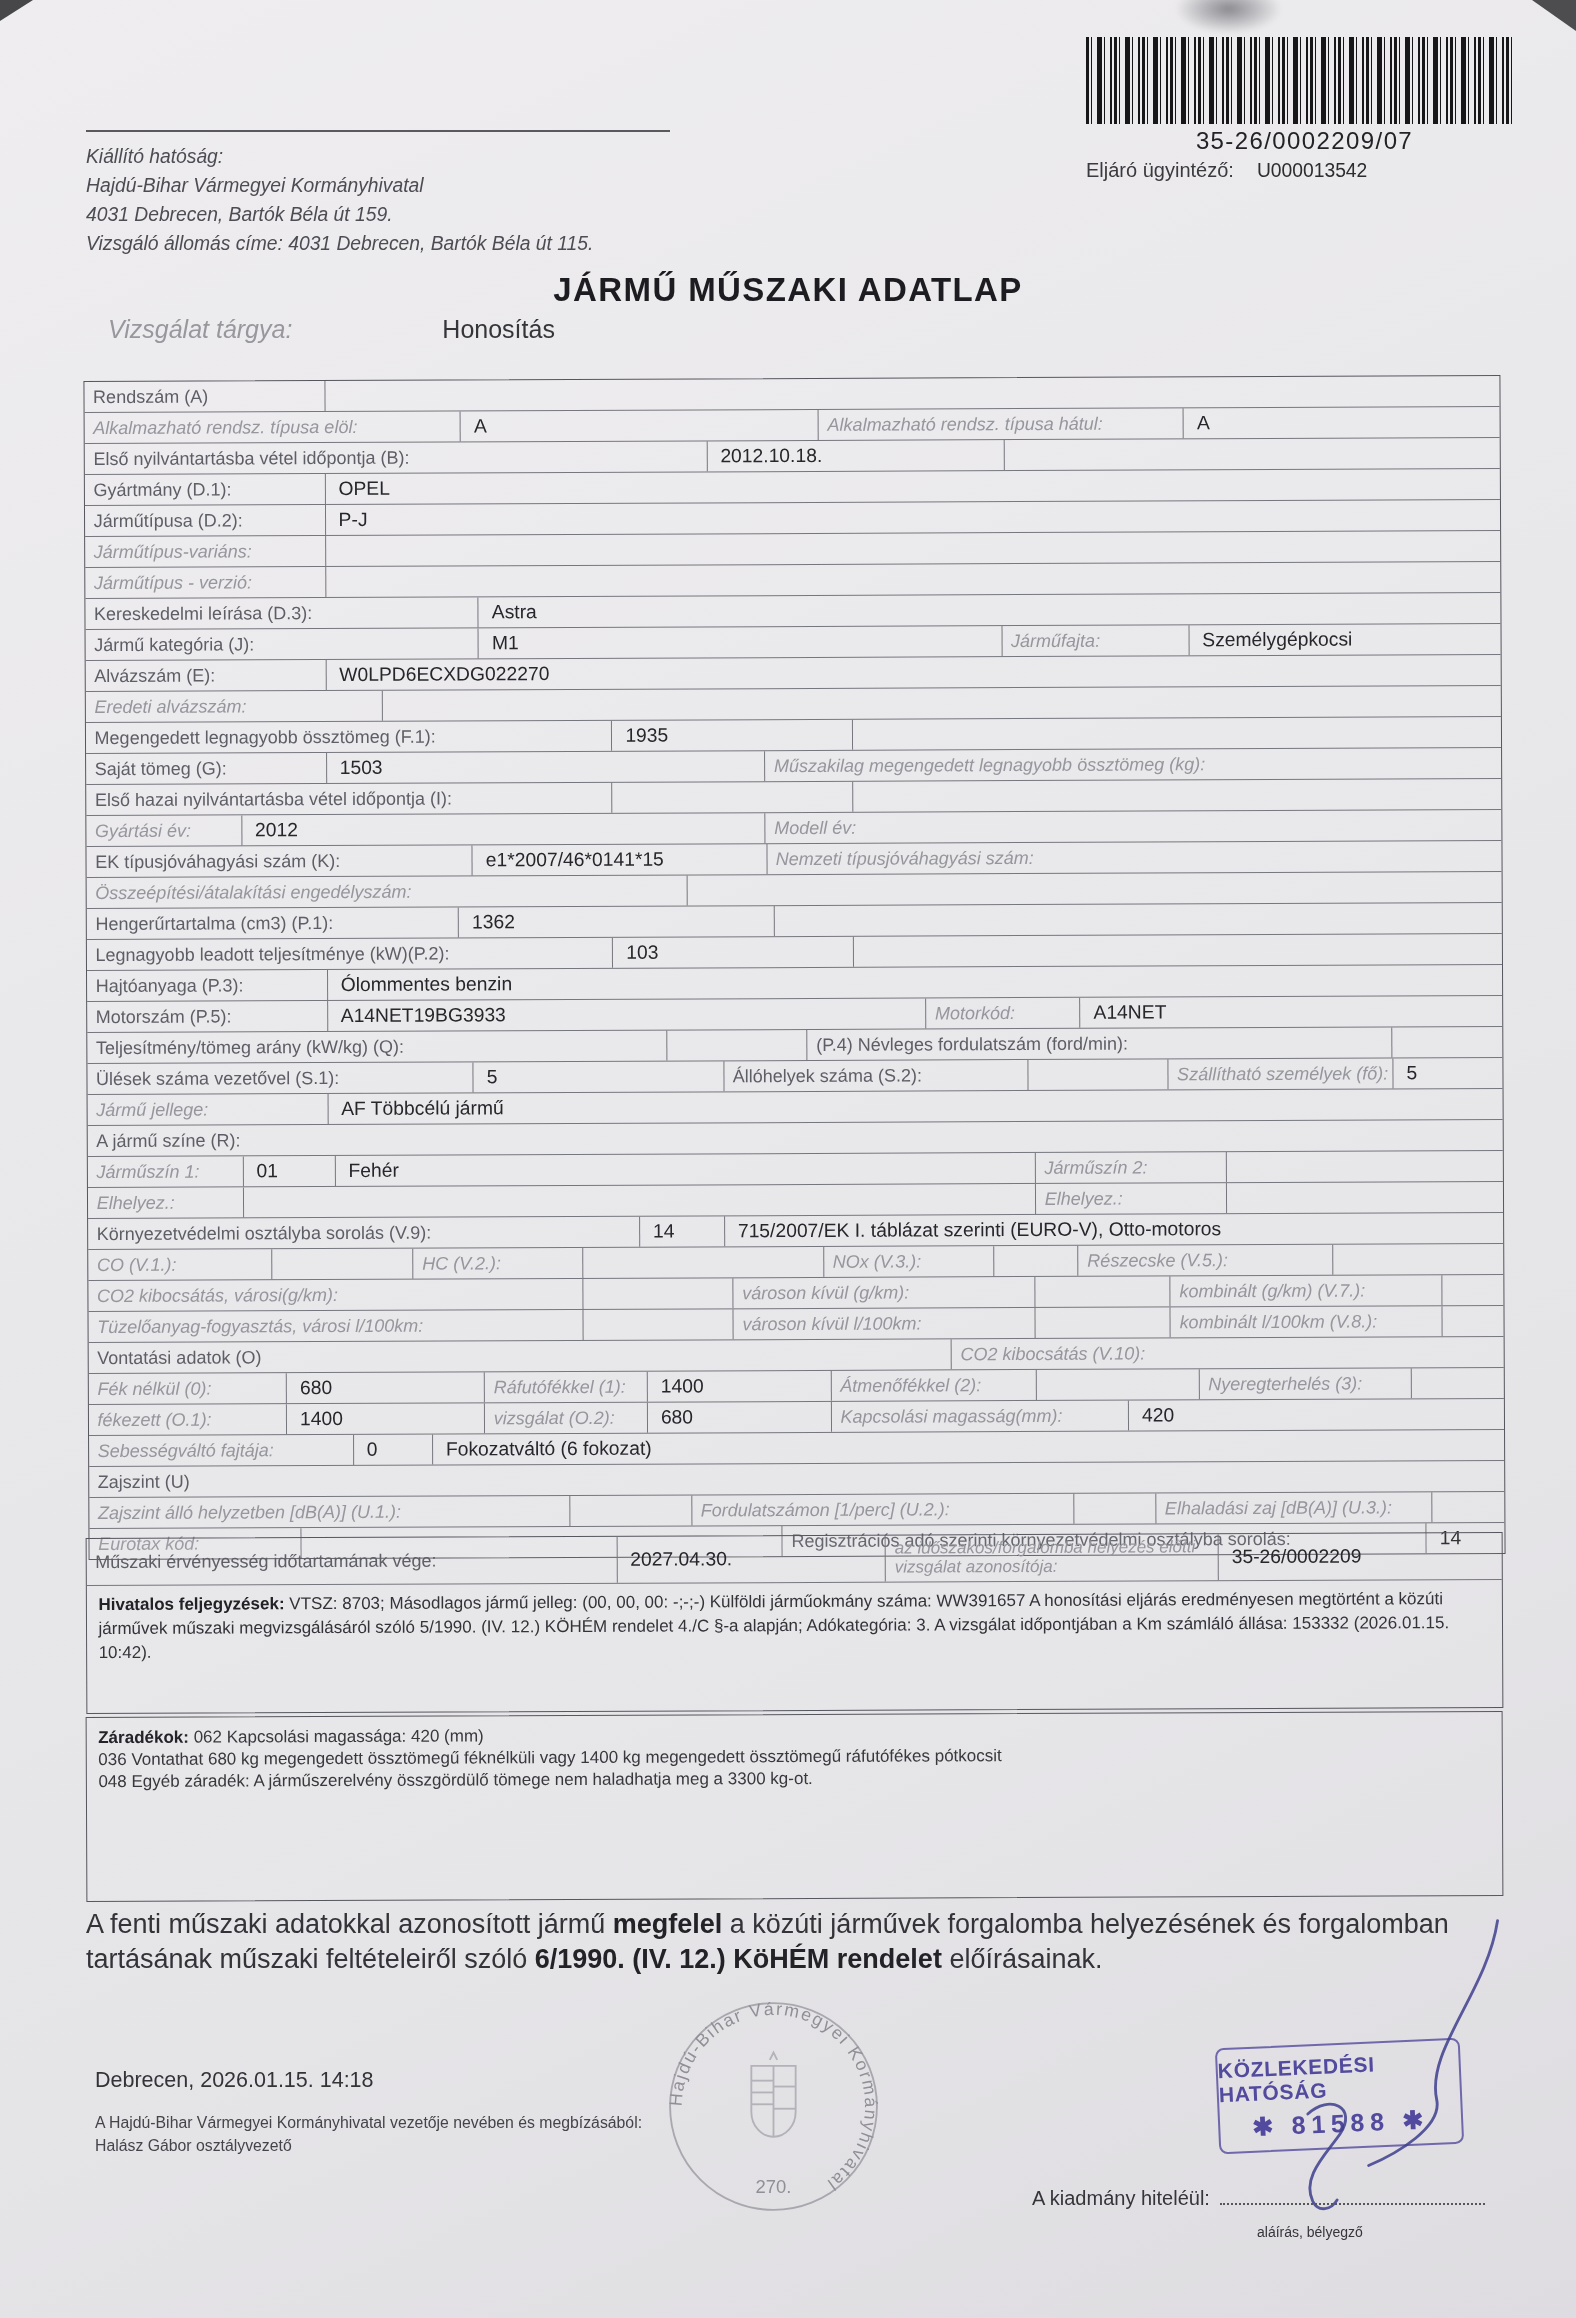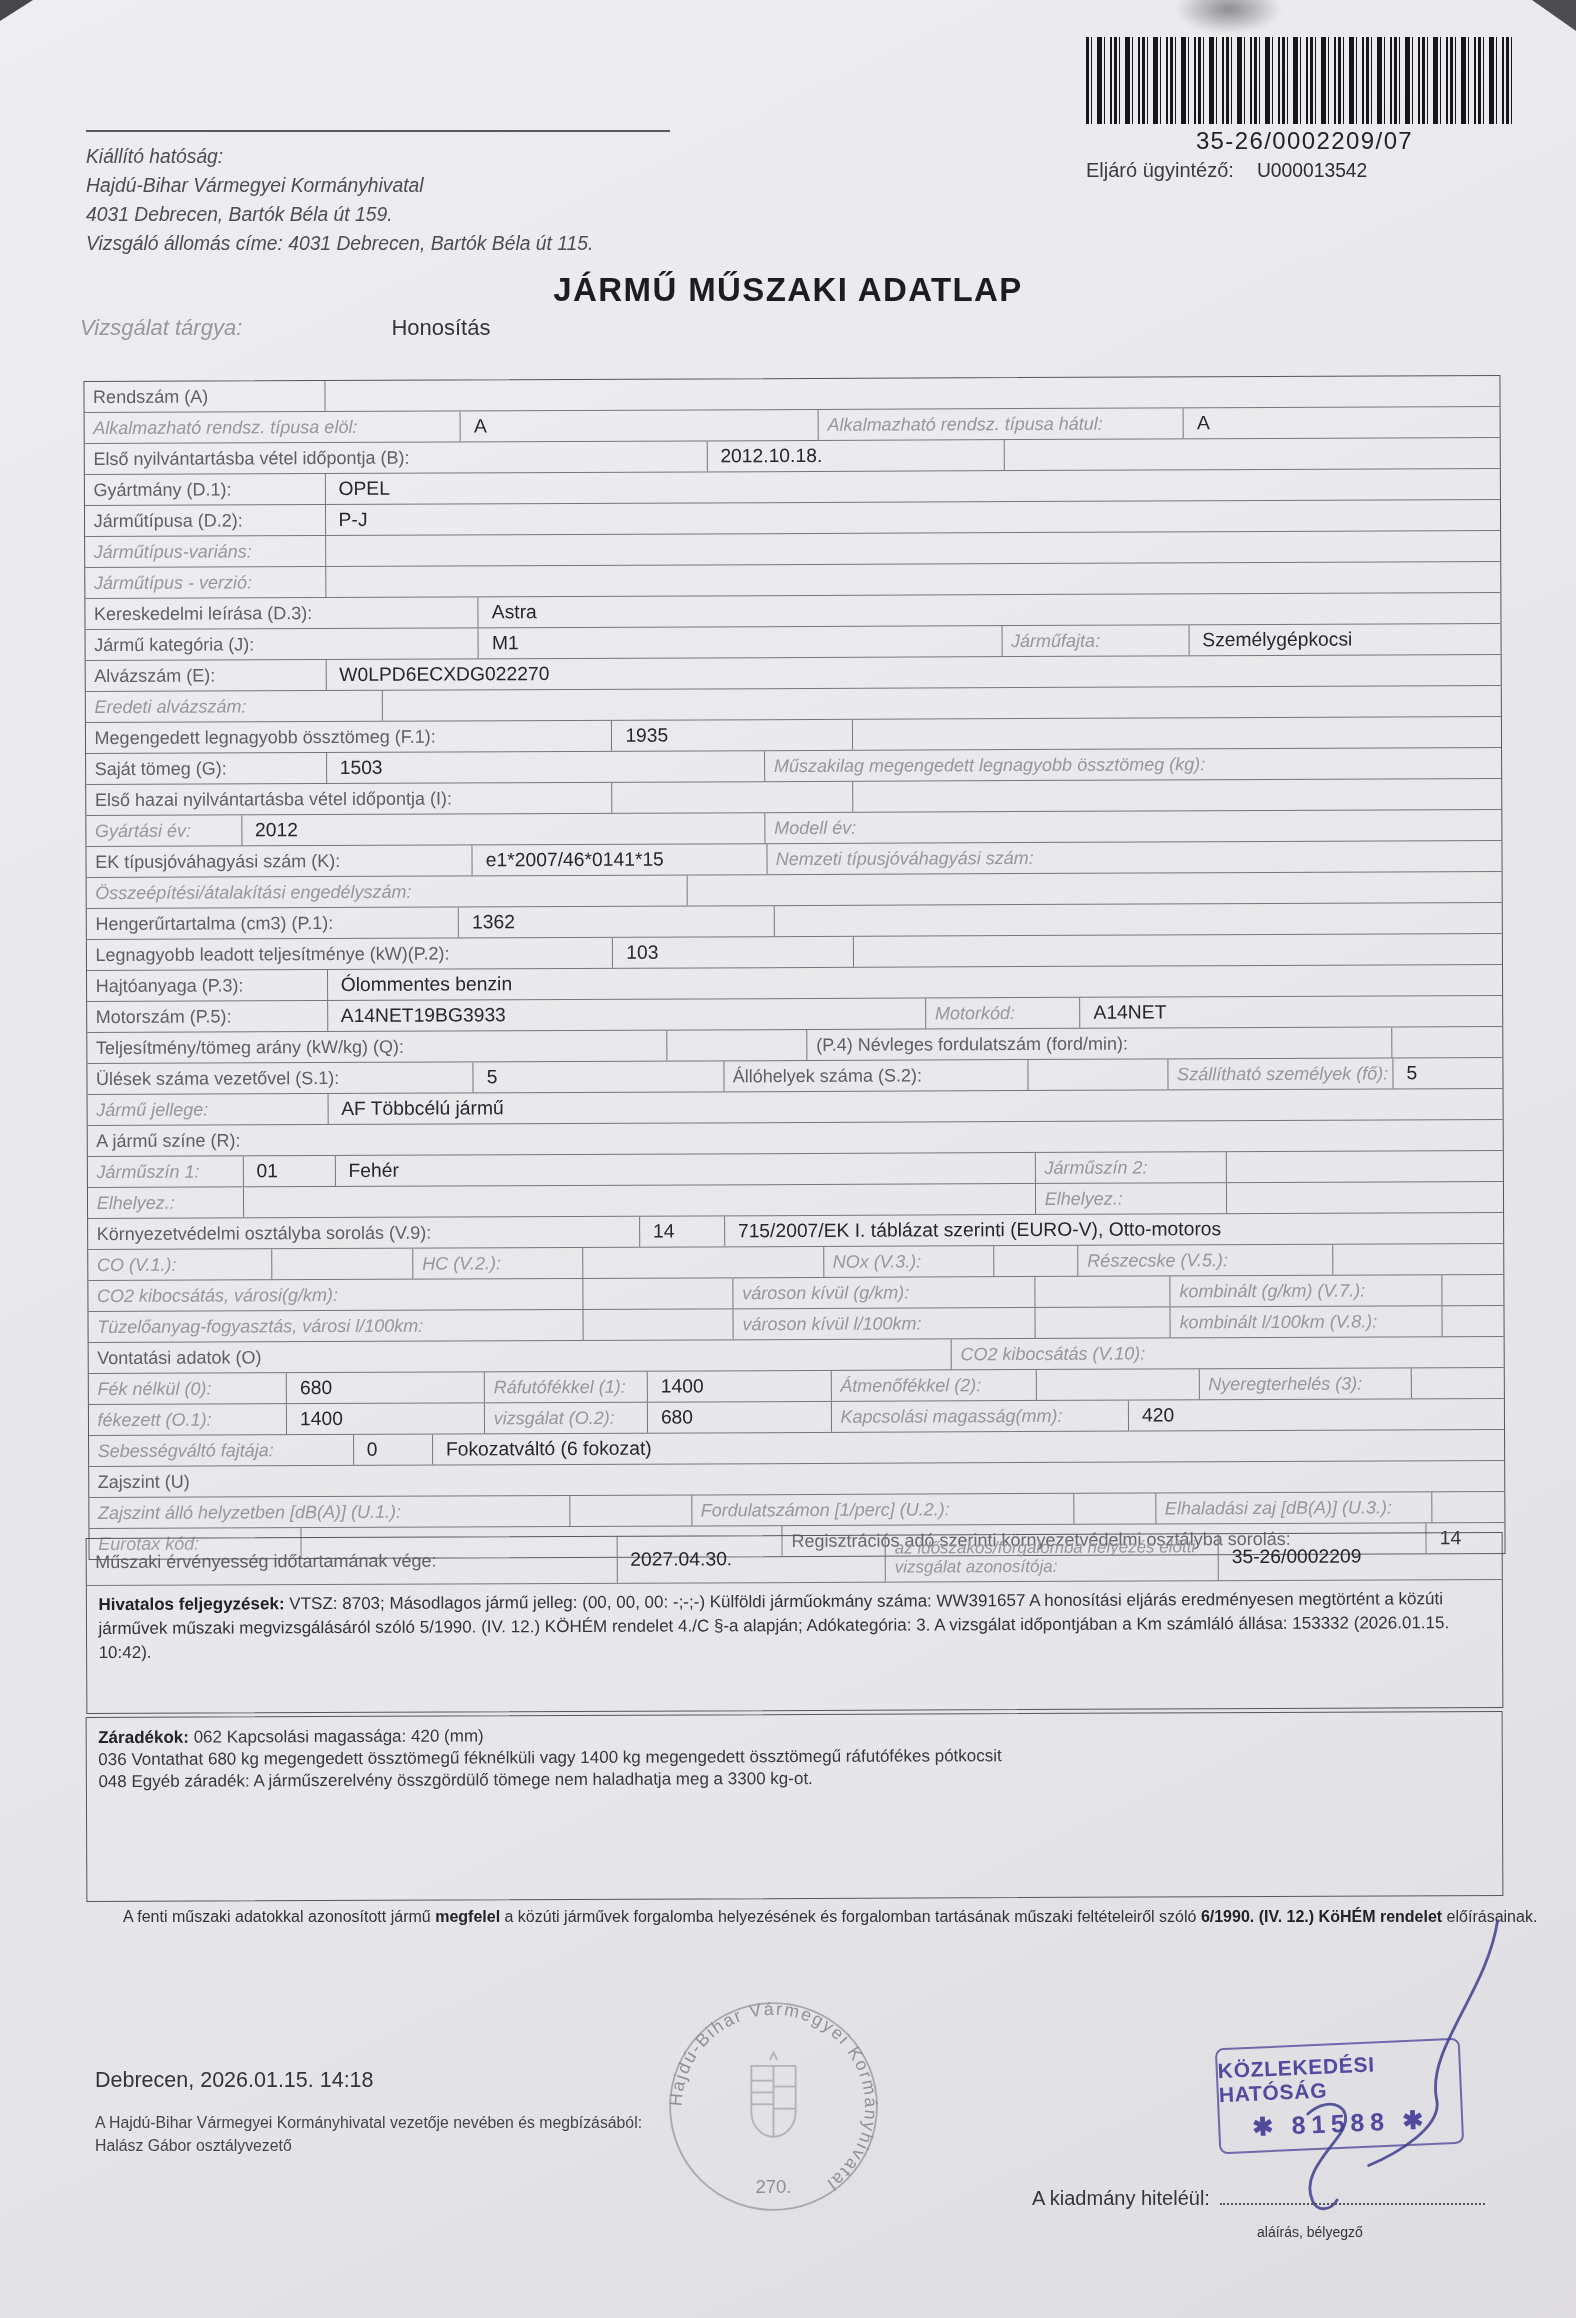--- a/index.html
+++ b/index.html
@@ -15,42 +15,42 @@
   .barcode{width:430px;height:87px;
     background:repeating-linear-gradient(90deg,#17171a 0 2.9px,transparent 2.9px 5px,#17171a 5px 6.4px,transparent 6.4px 10.7px,#17171a 10.7px 15.8px,transparent 15.8px 18px,#17171a 18px 19.3px,transparent 19.3px 23.6px,#17171a 23.6px 26px,transparent 26px 28px);}
   .barcode-num{margin-top:2.9px;text-align:center;font-size:24px;color:#232327;letter-spacing:1.4px;}
   .officer-line{margin-top:4.3px;font-size:20px;color:#3a3a3f;}
   .officer-line .val{margin-left:10px;color:#2c2c31;}
   .issuer{position:absolute;left:86px;top:130px;width:595px;}
   .issuer-rule{width:584px;height:2.1px;background:#5a5a5e;margin-bottom:10px;}
   .issuer div{font-style:italic;font-size:19.3px;color:#4c4c52;line-height:29px;}
   .doc-title{position:absolute;left:0;top:271px;width:100%;text-align:center;
     font-size:33px;font-weight:700;letter-spacing:1.4px;color:#1d1d21;}
-  .subject{position:absolute;left:80px;top:315px;font-size:22px;}
+  .subject{position:absolute;left:108px;top:315px;font-size:25px;}
   .subject .faintlbl{color:#97979d;font-style:italic;}
   .subject .sval{color:#35353a;margin-left:143px;}
   
   .ftable{position:absolute;left:86px;width:1415px;border:1.4px solid #56565e;background:rgba(255,255,255,.06);transform:rotate(-0.25deg);}
   .frow{display:flex;border-bottom:0.7px solid #76767e;}
   .frow:last-child{border-bottom:none;}
   .cell{box-sizing:border-box;border-right:0.7px solid #76767e;padding:0 8.6px;display:flex;align-items:center;
     white-space:nowrap;overflow:hidden;height:30px;}
   .cell:last-child{border-right:none;}
   .lbl{font-size:18px;color:#5e5e66;}
   .lbl.faint{color:#96969d;font-style:italic;}
   .val{font-size:19.3px;color:#26262b;padding-left:13px;}
   .vrow .cell{height:46px;}
   .wrap{white-space:normal;line-height:1.1;font-size:17px;}
   .notes-area{border-top:0.7px solid #76767e;min-height:113px;padding:7.2px 11.5px;font-size:17px;color:#333338;line-height:1.4;}
   .notes-area b{color:#222226;}
   .clauses-box{padding:8.6px 11.5px 0 11.5px;}
   .clauses-box div{font-size:17px;color:#38383d;line-height:22px;}
   .clauses-box b{color:#232328;}
   
-  .statement{position:absolute;left:86px;top:1907px;width:1415px;font-size:16px;color:#333338;line-height:1.3;margin-left:37px;}
+  .statement{position:absolute;left:86px;top:1907px;width:1415px;font-size:27px;color:#333338;line-height:1.3;}
   .statement b{color:#232327;}
   
   .place-date{position:absolute;left:95px;top:2068px;font-size:21.5px;color:#333338;}
   .auth-line{position:absolute;left:95px;top:2114px;font-size:15.8px;color:#44444a;}
   .signer{position:absolute;left:95px;top:2137px;font-size:15.8px;color:#44444a;}
   .seal{position:absolute;left:659px;top:1992px;opacity:.8;}
   .stamp{position:absolute;left:1217px;top:2043px;width:241px;height:102px;border:2.9px solid rgba(82,74,158,.8);
     border-radius:8.6px;transform:rotate(-2.5deg);display:flex;flex-direction:column;align-items:center;justify-content:center;color:#524a9e;}
   .stamp .l1{font-size:21px;font-weight:700;letter-spacing:0.7px;}
   .stamp .l2{margin-top:7.2px;font-size:25px;font-weight:700;letter-spacing:5.7px;}

